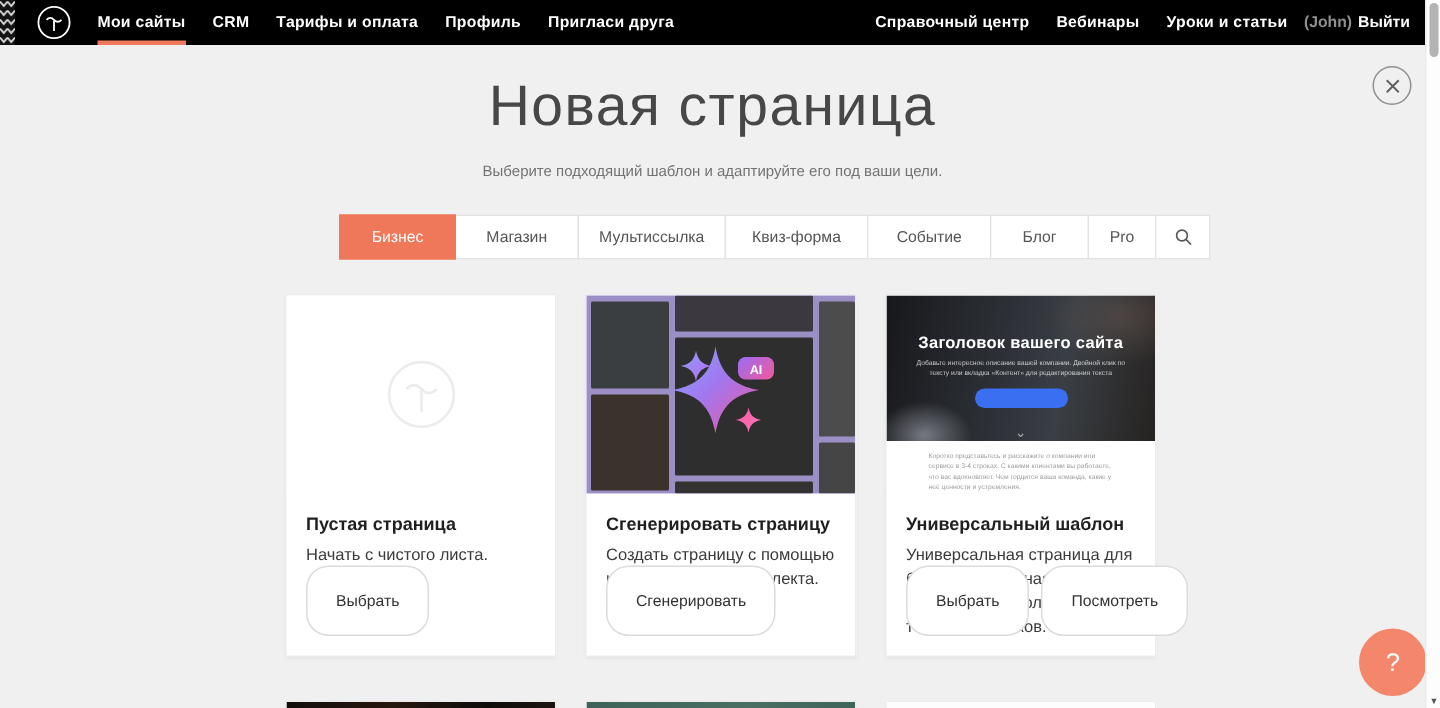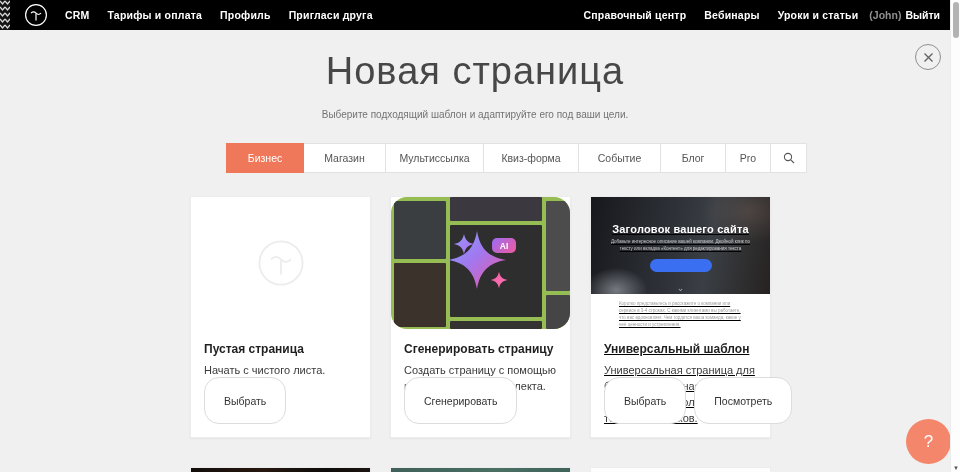--- a/index.html
+++ b/index.html
@@ -81,21 +81,21 @@
   .pill-btn {
     height: 47px; padding: 0 19px; border: 1px solid #dcdcdc; border-radius: 15px;
     background: #fff; font-family: "Liberation Sans", sans-serif;
     font-size: 10.5px; color: #333; cursor: pointer; white-space: nowrap;
   }
 
   
   .blank-preview { background: #fff; display: flex; align-items: center; justify-content: center; }
 
   
-  .ai-preview { background: #bef264; border-radius: 16px; }
+  .ai-preview { background: #c4b5fd; }
   .collage div { position: absolute; border-radius: 1px; }
   .col-a { left: 3px;  top: 4px;   width: 52px; height: 58px; background: #44484c; }
   .col-b { left: 3px;  top: 66px;  width: 52px; height: 64px; background: #453831; }
   .col-c { left: 59px; top: 0px;   width: 92px; height: 24px; background: #45424a; }
   .col-d { left: 59px; top: 28px;  width: 92px; height: 92px; background: #333333; }
   .col-e { left: 155px; top: 4px;  width: 24px; height: 90px; background: #5b5b5b; }
   .col-f { left: 155px; top: 98px; width: 24px; height: 34px; background: #525252; }
   .col-g { left: 59px; top: 124px; width: 92px; height: 8px;  background: #3d3a38; }
   .collage-overlay { position:absolute; inset:0; background: rgba(30,30,30,0.25); }
   .star-big   { position: absolute; left: 55px; top: 32px; }
@@ -156,20 +156,24 @@
     <div class="logo-wrap">
       <svg width="24" height="24" viewBox="0 0 24 24">
         <circle cx="12" cy="12" r="10.4" stroke="#fff" stroke-width="1.2" fill="none"></circle>
         <path d="M7 10.2 q2.5 -2.6 5 0 t5 0" stroke="#fff" stroke-width="1.2" fill="none"></path>
         <path d="M12 10.6 L12 17.6" stroke="#fff" stroke-width="1.2"></path>
       </svg>
     </div>
 
     <div class="nav-left">
       <div class="nav-item">
+        <span>Мои сайты</span>
+        <div class="active-underline"></div>
+      </div>
+      <div class="nav-item">
         <span>CRM</span>
       </div>
       <div class="nav-item">
         <span>Тарифы и оплата</span>
       </div>
       <div class="nav-item">
         <span>Профиль</span>
       </div>
       <div class="nav-item">
         <span>Пригласи друга</span>
@@ -294,21 +298,21 @@
     </div>
     <div class="card-body">
       <div class="card-title">Сгенерировать страницу</div>
       <div class="card-desc">Создать страницу с помощью искусственного интеллекта.</div>
       <div class="card-buttons">
         <button class="pill-btn">Сгенерировать</button>
       </div>
     </div>
   </div>
 
-  <div class="card" style="left:590px; top:196px;text-decoration:underline;">
+  <div class="card" style="left:590px; top:196px;">
     <div class="card-preview">
       <div class="tpl-hero">
         <div class="tpl-headline">Заголовок вашего сайта</div>
         <div class="tpl-subtext">Добавьте интересное описание вашей компании. Двойной клик по тексту или вкладка «Контент» для редактирования текста</div>
         <div class="tpl-cta"></div>
         <div class="tpl-chevron">⌄</div>
       </div>
       <div class="tpl-white">
         <div class="tpl-bodytext">Коротко представьтесь и расскажите о компании или сервисе в 3-4 строках. С какими клиентами вы работаете, что вас вдохновляет. Чем гордится ваша команда, какие у неё ценности и устремления.</div>
       </div>

